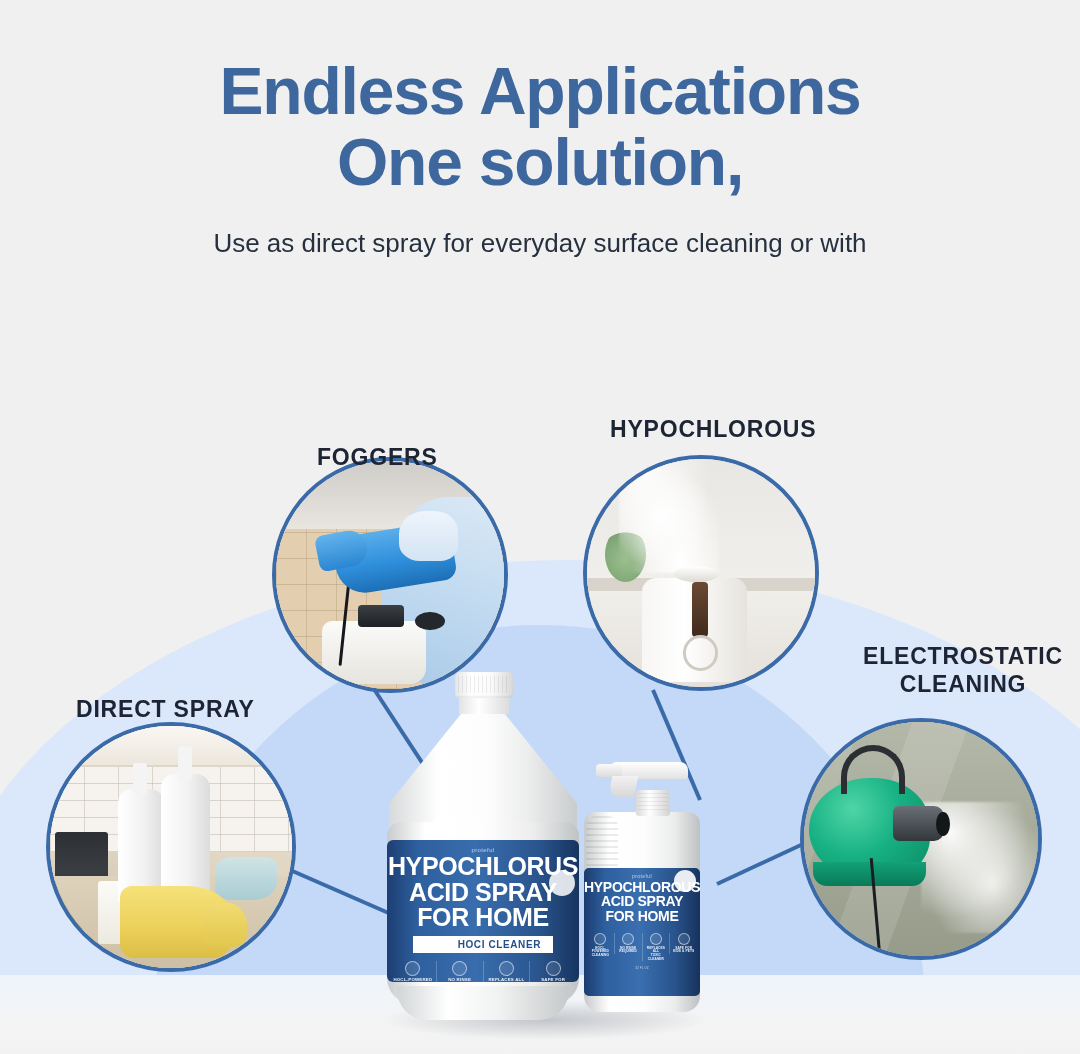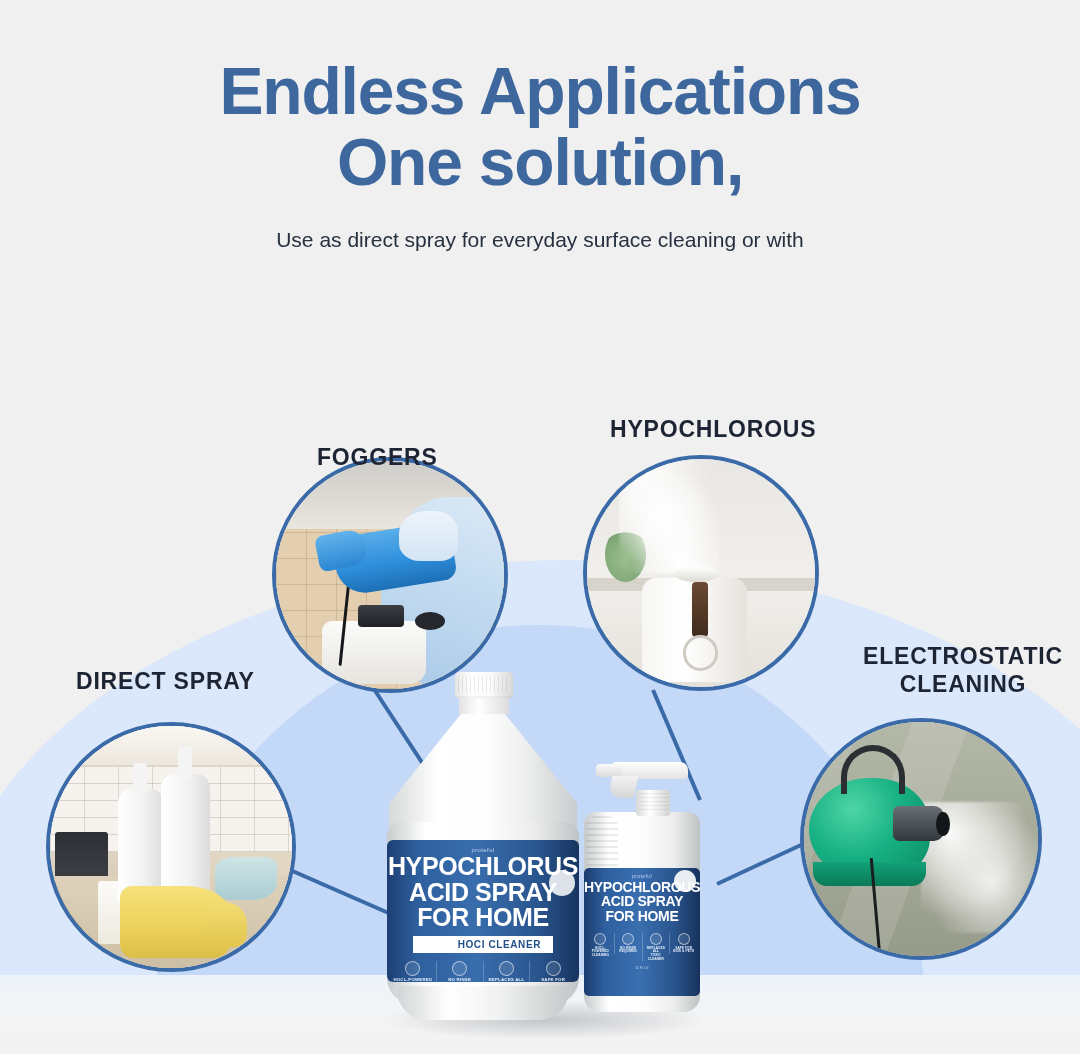--- a/index.html
+++ b/index.html
@@ -66,21 +66,21 @@
     margin: 0;
     padding: 0;
   }
   .headline .line {
     display: block;
   }
   .subhead {
     margin: 26px auto 0;
     width: 860px;
     color: #26303f;
-    font-size: 21px;
+    font-size: 26px;
     line-height: 1.42;
     font-weight: 400;
   }
   .subhead .line {
     display: block;
   }
 
   
   .connectors {
     position: absolute;
@@ -496,21 +496,21 @@
 </div>
 
 <svg class="connectors" width="1080" height="1054" viewBox="0 0 1080 1054">
   <line x1="281" y1="866" x2="400" y2="918" stroke="#3a6aa8" stroke-width="4"></line>
   <line x1="370" y1="683" x2="440" y2="790" stroke="#3a6aa8" stroke-width="4"></line>
   <line x1="653" y1="690" x2="700" y2="800" stroke="#3a6aa8" stroke-width="4"></line>
   <line x1="717" y1="884" x2="816" y2="838" stroke="#3a6aa8" stroke-width="4"></line>
 </svg>
 
 <div class="node" style="left:0;top:0;">
-  <div class="node-label" style="left:76px; top:668px;">DIRECT SPRAY</div>
+  <div class="node-label" style="left:76px; top:696px;">DIRECT SPRAY</div>
   <div class="circle" style="left:46px; top:722px; width:250px; height:250px;">
     <div class="photo ph-kitchen">
       <div class="tile-wall"></div>
       <div class="cab"></div>
       <div class="stove"></div>
       <div class="counter"></div>
       <div class="box"></div>
       <div class="bot1"></div>
       <div class="bot2"></div>
       <div class="cloth"></div>

